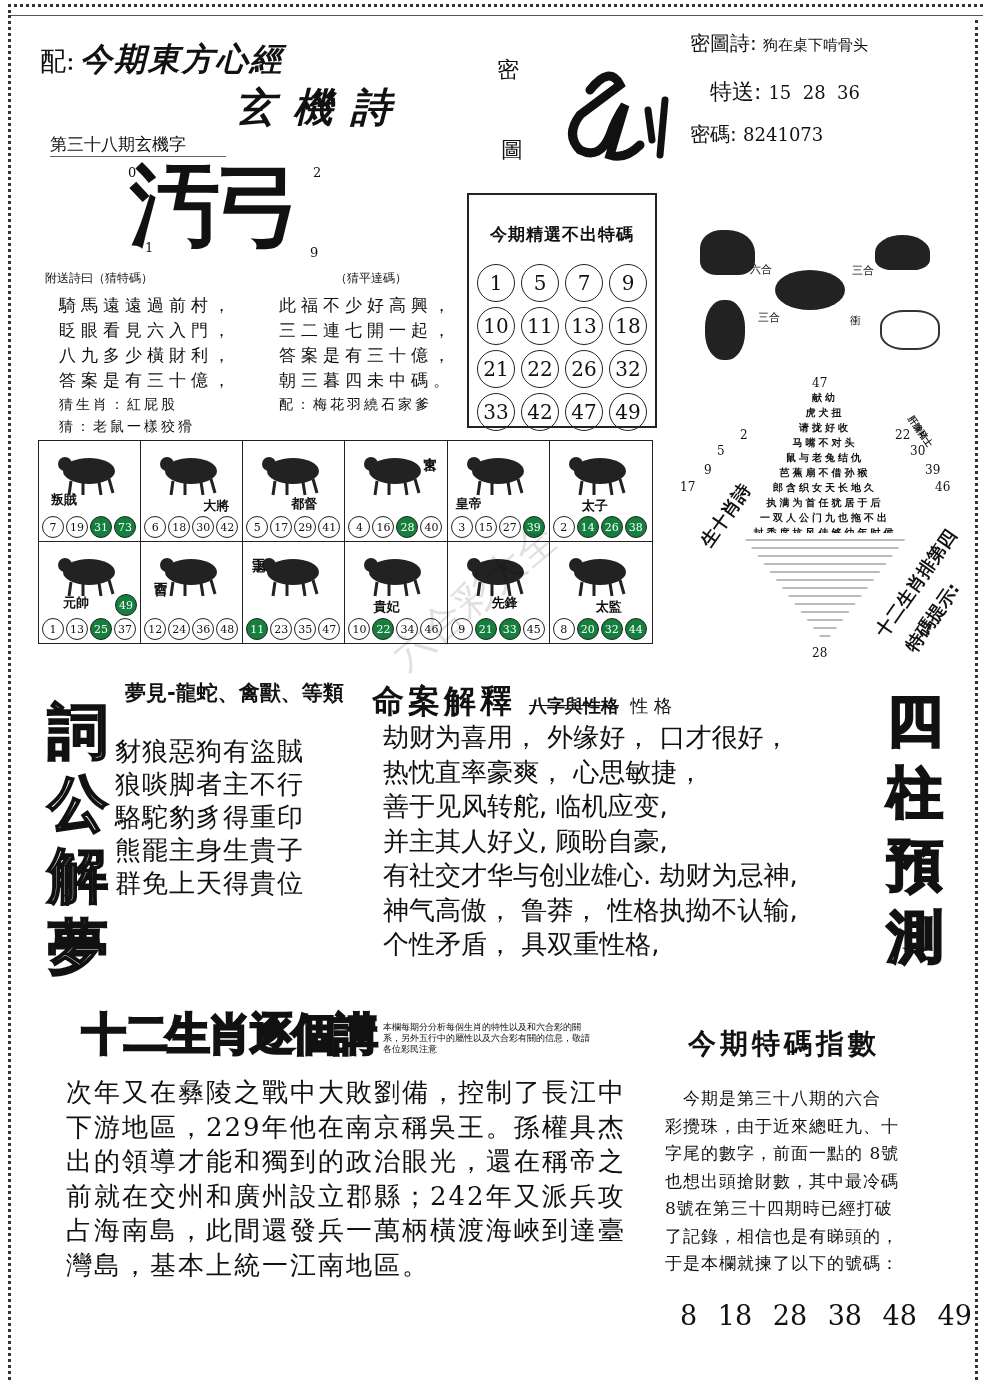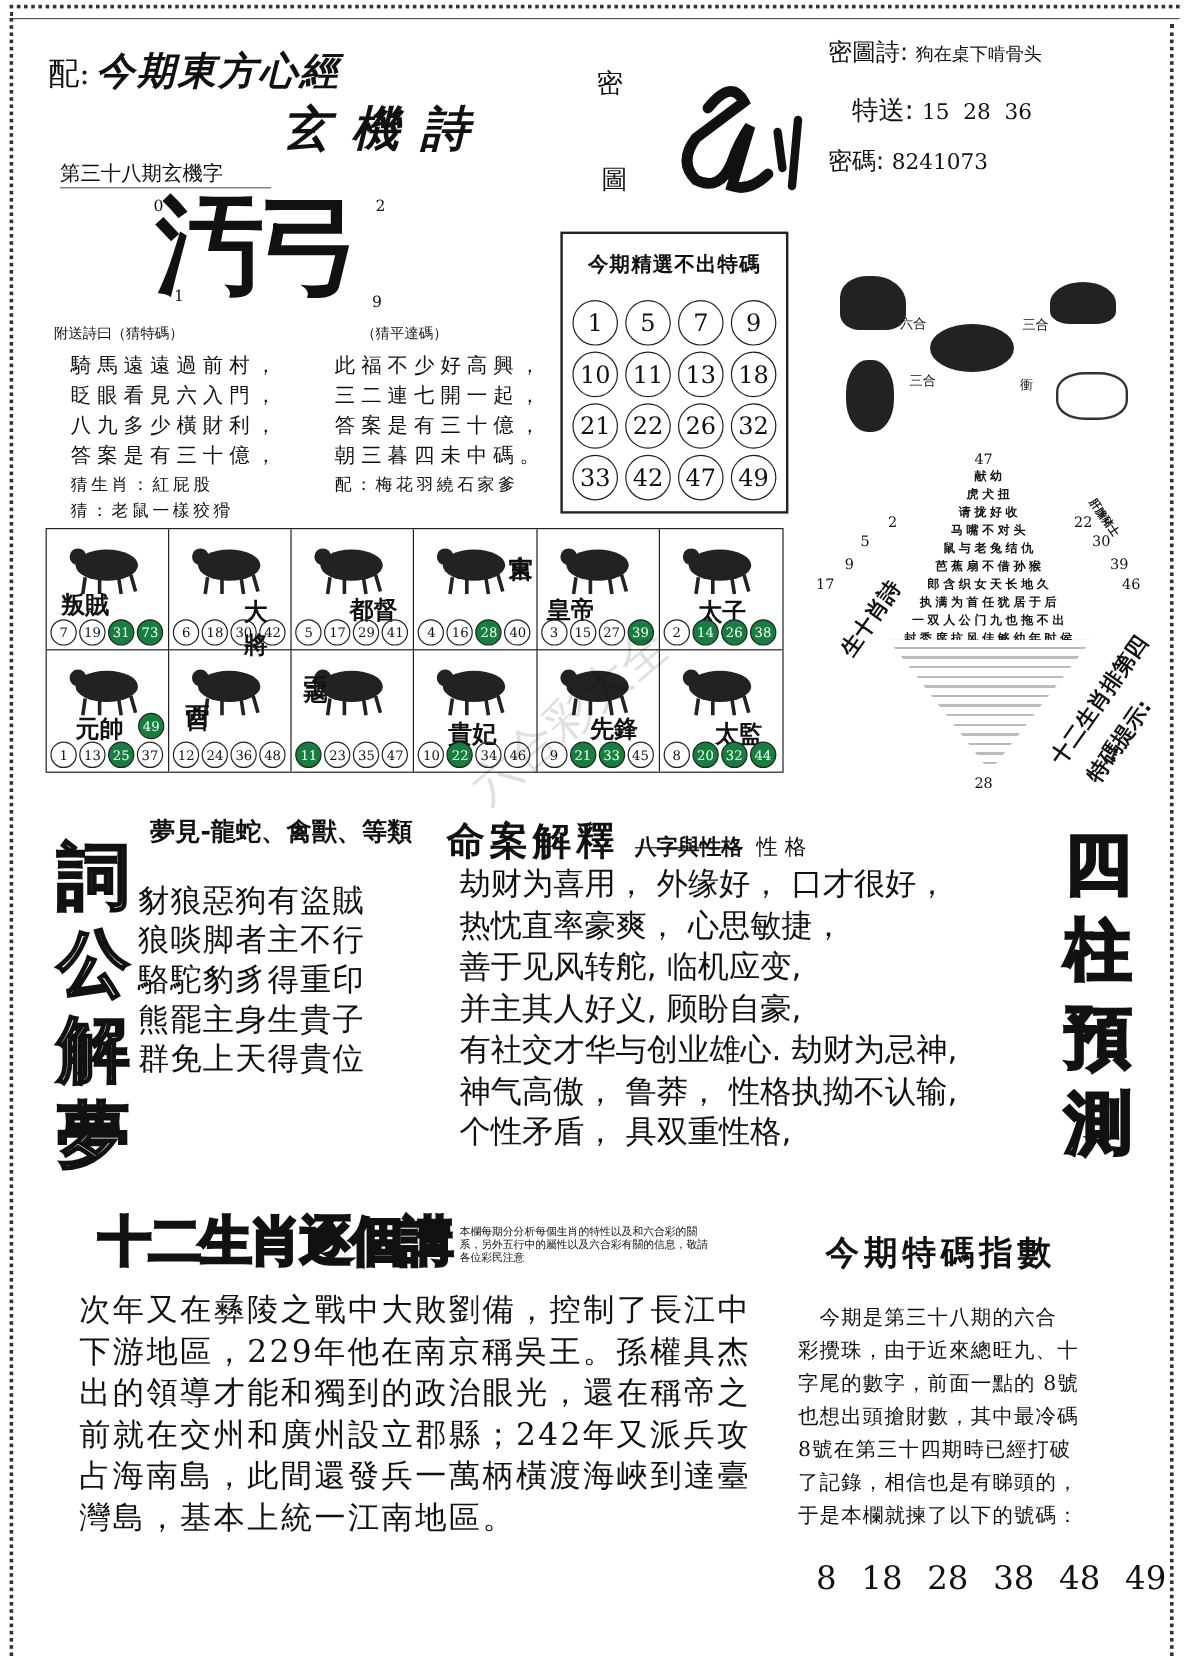--- a/index.html
+++ b/index.html
@@ -17,30 +17,30 @@
   .mc-num { font-size: 13px; }
   .mitu-label { font-size: 22px; }
   .mitu-drawing { left: 560px; top: 60px; width: 120px; height: 110px; }
   .mitu-info { left: 690px; top: 30px; }
   .mitu-info .row { font-family: "DejaVu Sans", sans-serif; }
   .poem-section { left: 45px; top: 270px; width: 420px; font-size: 15px; }
   .poem-cols { display: flex; justify-content: space-between; margin-top: 6px; }
   .poem-col { width: 200px; }
   .poem-col .ln { font-size: 17px; letter-spacing: 5px; line-height: 25px; padding-left: 14px; }
   .poem-col .note { font-size: 14px; letter-spacing: 3px; line-height: 22px; padding-left: 14px; }
-  .pick-box { left: 467px; top: 193px; width: 190px; height: 235px; border: 2px solid #222; padding-top: 14px; }
+  .pick-box { left: 467px; top: 193px; width: 190px; height: 235px; border: 2px solid #222; padding-top: 28px; }
   .pick-title { text-align: center; font-size: 17px; font-weight: bold; letter-spacing: 1px; }
   .pick-grid { display: grid; grid-template-columns: repeat(4, 38px); gap: 5px 6px; justify-content: center; margin-top: 18px; }
   .pick-ball { width: 38px; height: 38px; border: 1.5px solid #222; border-radius: 50%; display: flex; align-items: center; justify-content: center; font-size: 20px; }
   .zodiac-grid { left: 38px; top: 440px; width: 615px; display: grid; grid-template-columns: repeat(6, 1fr); border: 1.5px solid #222; }
   .z-cell { height: 101px; border-right: 1.5px solid #222; border-bottom: 1.5px solid #222; position: relative; }
   .z-cell:nth-child(6n) { border-right: none; }
   .z-cell:nth-child(n+7) { border-bottom: none; }
   .z-animal { position: absolute; left: 14px; top: 8px; width: 70px; height: 48px; }
-  .z-title { position: absolute; font-family: Liberation Serif, serif; font-weight: bold; font-size: 20px; }
+  .z-title { position: absolute; font-family: Liberation Serif, serif; font-weight: bold; font-size: 13px; }
   .z-balls { position: absolute; left: 3px; bottom: 3px; display: flex; gap: 2px; }
   .z-ball { width: 22px; height: 22px; border: 1.2px solid #222; border-radius: 50%; font-size: 11px; display: flex; align-items: center; justify-content: center; }
   .z-ball.dark { background: #15803d; color: #fff; }
   .right-illus { left: 690px; top: 220px; width: 260px; height: 150px; }
   .pyramid { left: 700px; top: 378px; width: 250px; height: 280px; }
   .pyr-line { text-align: center; font-size: 10px; letter-spacing: 3px; line-height: 15px; font-weight: bold; }
   .pyr-num { position: absolute; font-size: 12px; }
   .dream-title { left: 125px; top: 680px; font-family: "DejaVu Sans", sans-serif; font-weight: bold; font-size: 21px; line-height: 26px; width: 230px; }
   .dream-lines { left: 115px; top: 735px; font-family: "DejaVu Sans", sans-serif; font-size: 26px; line-height: 33px; letter-spacing: 1px; }
   .side-vertical { left: 42px; top: 695px; width: 72px; font-family: "DejaVu Sans", sans-serif; font-size: 60px; font-weight: bold; line-height: 72px; color: #fff; -webkit-text-stroke: 2px #111; text-align: center; }
@@ -94,21 +94,21 @@
   </div>
   <div class="row" style="font-size:20px;margin-top:14px">
     <span>密碼:</span>
     <span style="font-family:'DejaVu Serif',serif;font-size:18px">8241073</span>
   </div>
 </div>
 
 <div class="abs poem-section">
   <div style="display:flex;justify-content:space-between;font-size:12px">
     <span>附送詩曰（猜特碼）</span>
-    <span style="margin-right:92px">（猜平達碼）</span>
+    <span style="margin-right:58px">（猜平達碼）</span>
   </div>
   <div class="poem-cols">
     <div class="poem-col">
       <div class="ln">騎馬遠遠過前村，</div>
       <div class="ln">眨眼看見六入門，</div>
       <div class="ln">八九多少橫財利，</div>
       <div class="ln">答案是有三十億，</div>
       <div class="note">猜生肖：紅屁股</div>
       <div class="note">猜：老鼠一樣狡猾</div>
     </div>

